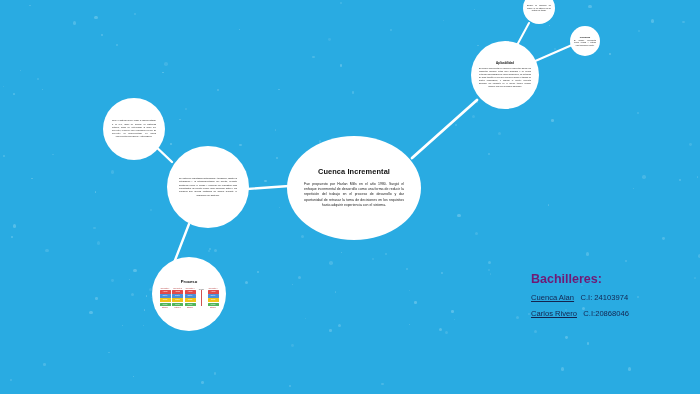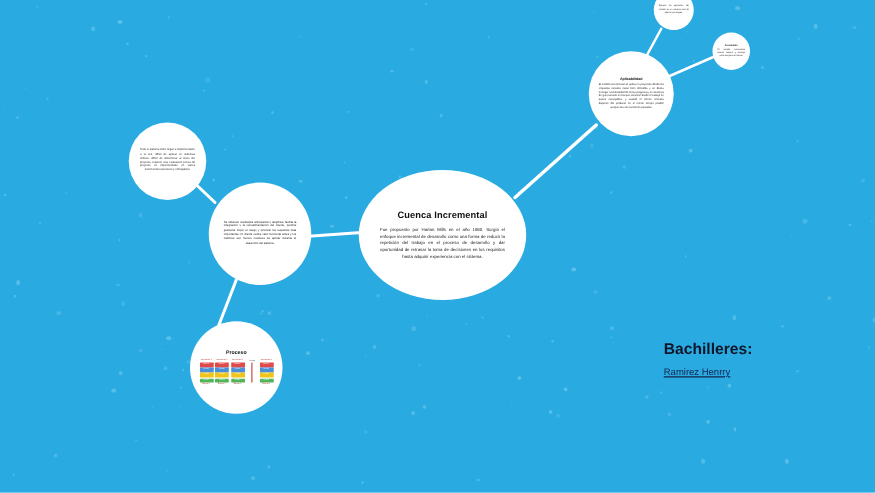--- a/index.html
+++ b/index.html
@@ -210,21 +210,21 @@
     position: absolute;
     left: 531px;
     top: 272px;
     width: 160px;
     color: #14244f;
   }
   #credits .cr-title {
     font-size: 12.5px;
     font-weight: bold;
     margin: 0 0 7px 0;
-    color: #0f172a;
+    color: #701a75;
   }
   #credits .cr-row {
     font-size: 7.6px;
     margin-bottom: 7px;
     color: #14244f;
     white-space: nowrap;
   }
   #credits .cr-row .u {
     text-decoration: underline;
   }
@@ -469,21 +469,25 @@
   </div>
 
   <div class="bubble" id="bubble-conclusion">
     <div class="b-title">Conclusión</div>
     <div class="b-body">El modelo incremental reduce riesgos y entrega valor temprano al cliente.</div>
   </div>
 
   <div id="credits">
     <div class="cr-title">Bachilleres:</div>
 
-
-
     <div class="cr-row">
-      <span class="u">Ramirez Henrry</span>
-      <span></span>
+      <span class="u">Cuenca Alan</span>
+      &nbsp;&nbsp;<span>C.I: 24103974</span>
     </div>
+
+    <div class="cr-row">
+      <span class="u">Carlos Rivero</span>
+      &nbsp;&nbsp;<span>C.I:20868046</span>
+    </div>
+
   </div>
 
 </div>
 
 </body></html>

